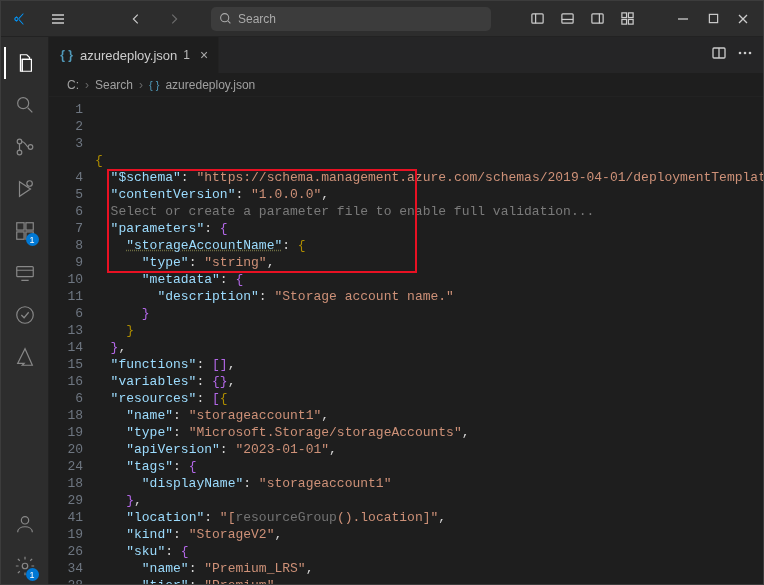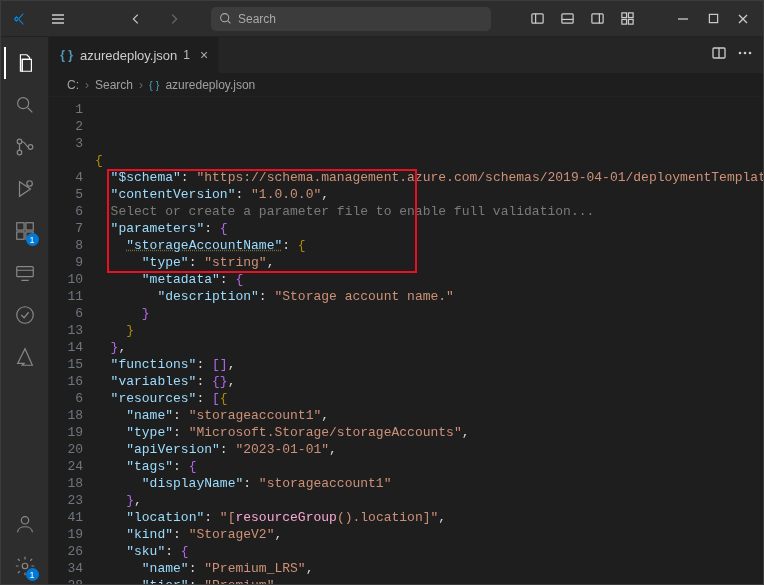--- a/index.html
+++ b/index.html
@@ -34,21 +34,21 @@
   .gutter .ln { height:17px; }
   .code { flex:1; padding:4px 0; white-space:pre; color:#d4d4d4; position:relative; min-width:0; }
   .code .row { height:17px; }
   .highlight-box { position:absolute; border:2px solid #e81123; pointer-events:none; }
   .tok-key { color:#9cdcfe; }
   .tok-str { color:#ce9178; }
   .tok-brace2 { color:#ad8c00; }
   .tok-brace3 { color:#b267e6; }
   .tok-punc { color:#d4d4d4; }
   .tok-hint { color:#7a7a7a; font-size:13px; }
-  .tok-func { color:#f9a8d4; }
+  .tok-func { color:#737373; }
   .underline { text-decoration: underline; text-decoration-style: dotted; text-decoration-color: #6e6e43; }
 </style>
 </head>
 <body>
 
 <div class="window">
 
   <div class="titlebar">
     <div class="tb-btn">
       <svg width="16" height="16" viewBox="0 0 24 24">
@@ -246,21 +246,21 @@
             <div class="ln">13</div>
             <div class="ln">14</div>
             <div class="ln">15</div>
             <div class="ln">16</div>
             <div class="ln">6</div>
             <div class="ln">18</div>
             <div class="ln">19</div>
             <div class="ln">20</div>
             <div class="ln">24</div>
             <div class="ln">18</div>
-            <div class="ln">23</div>
+            <div class="ln">29</div>
             <div class="ln">41</div>
             <div class="ln">19</div>
             <div class="ln">26</div>
             <div class="ln">34</div>
             <div class="ln">28</div>
           </div>
         <div class="code" id="code">
           <div class="highlight-box" id="hl" style="top: 72px; left: 12px; width: 310px; height: 104px;"></div>
         <div class="row"><span class="tok-brace2">{</span></div><div class="row">  <span class="tok-key">"$schema"</span><span class="tok-punc">: </span><span class="tok-str">"https://schema.management.azure.com/schemas/2019-04-01/deploymentTemplate.json#"</span></div><div class="row">  <span class="tok-key">"contentVersion"</span><span class="tok-punc">: </span><span class="tok-str">"1.0.0.0"</span><span class="tok-punc">,</span></div><div class="row"><span class="tok-hint">  Select or create a parameter file to enable full validation...</span></div><div class="row">  <span class="tok-key">"parameters"</span><span class="tok-punc">: </span><span class="tok-brace3">{</span></div><div class="row">    <span class="tok-key underline">"storageAccountName"</span><span class="tok-punc">: </span><span class="tok-brace2">{</span></div><div class="row">      <span class="tok-key">"type"</span><span class="tok-punc">: </span><span class="tok-str">"string"</span><span class="tok-punc">,</span></div><div class="row">      <span class="tok-key">"metadata"</span><span class="tok-punc">: </span><span class="tok-brace3">{</span></div><div class="row">        <span class="tok-key">"description"</span><span class="tok-punc">: </span><span class="tok-str">"Storage account name."</span></div><div class="row">      <span class="tok-brace3">}</span></div><div class="row">    <span class="tok-brace2">}</span></div><div class="row">  <span class="tok-brace3">}</span><span class="tok-punc">,</span></div><div class="row">  <span class="tok-key">"functions"</span><span class="tok-punc">: </span><span class="tok-brace3">[]</span><span class="tok-punc">,</span></div><div class="row">  <span class="tok-key">"variables"</span><span class="tok-punc">: </span><span class="tok-brace3">{}</span><span class="tok-punc">,</span></div><div class="row">  <span class="tok-key">"resources"</span><span class="tok-punc">: </span><span class="tok-brace3">[</span><span class="tok-brace2">{</span></div><div class="row">    <span class="tok-key">"name"</span><span class="tok-punc">: </span><span class="tok-str">"storageaccount1"</span><span class="tok-punc">,</span></div><div class="row">    <span class="tok-key">"type"</span><span class="tok-punc">: </span><span class="tok-str">"Microsoft.Storage/storageAccounts"</span><span class="tok-punc">,</span></div><div class="row">    <span class="tok-key">"apiVersion"</span><span class="tok-punc">: </span><span class="tok-str">"2023-01-01"</span><span class="tok-punc">,</span></div><div class="row">    <span class="tok-key">"tags"</span><span class="tok-punc">: </span><span class="tok-brace3">{</span></div><div class="row">      <span class="tok-key">"displayName"</span><span class="tok-punc">: </span><span class="tok-str">"storageaccount1"</span></div><div class="row">    <span class="tok-brace3">}</span><span class="tok-punc">,</span></div><div class="row">    <span class="tok-key">"location"</span><span class="tok-punc">: </span><span class="tok-str">"[</span><span class="tok-func">resourceGroup</span><span class="tok-str">().location]"</span><span class="tok-punc">,</span></div><div class="row">    <span class="tok-key">"kind"</span><span class="tok-punc">: </span><span class="tok-str">"StorageV2"</span><span class="tok-punc">,</span></div><div class="row">    <span class="tok-key">"sku"</span><span class="tok-punc">: </span><span class="tok-brace3">{</span></div><div class="row">      <span class="tok-key">"name"</span><span class="tok-punc">: </span><span class="tok-str">"Premium_LRS"</span><span class="tok-punc">,</span></div><div class="row">      <span class="tok-key">"tier"</span><span class="tok-punc">: </span><span class="tok-str">"Premium"</span></div></div>
       </div>

